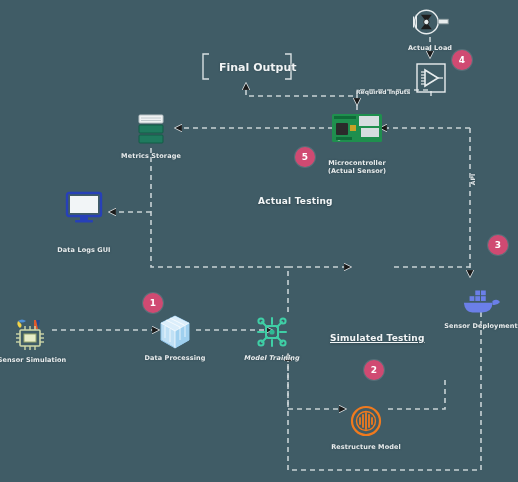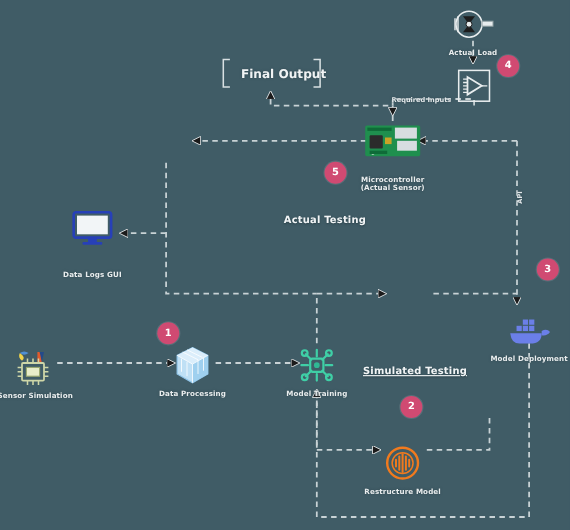--- a/index.html
+++ b/index.html
@@ -205,21 +205,21 @@
           <path d="M7 12 L7 24"></path>
             <path d="M12 15 L12 28"></path>
           <path d="M22 26 L22 13"></path>
             <path d="M27 23 L27 11"></path>
         </g>
       </svg>
     </div>
     <div class="lbl">Data Processing</div>
   </div>
 
-  <div class="node" style="left:288px; top:312px;">
+  <div class="node" style="left:272px; top:312px;font-style:italic;">
     <div class="ico">
       <svg width="34" height="34" viewBox="0 0 34 34">
         <g stroke="#3fcfa6" stroke-width="2" fill="none" stroke-linecap="round">
           <path d="M17 3 L17 9"></path>
             <path d="M17 25 L17 31"></path>
           <path d="M3 17 L9 17"></path>
             <path d="M25 17 L31 17"></path>
           <rect x="11" y="11" width="12" height="12" rx="2"></rect>
           <path d="M7 7 L12 12"></path>
             <path d="M27 7 L22 12"></path>
@@ -261,40 +261,54 @@
           <rect x="9" y="12" width="5" height="5"></rect>
             <rect x="15" y="12" width="5" height="5"></rect>
           <rect x="21" y="12" width="5" height="5"></rect>
             <rect x="15" y="6" width="5" height="5"></rect>
           <rect x="21" y="6" width="5" height="5"></rect>
           <path d="M3 19 L33 19 Q33 29 22 29 L12 29 Q4 29 3 19 Z"></path>
           <path d="M33 17 Q38 14 41 18 Q38 22 33 21 Z"></path>
         </g>
       </svg>
     </div>
-    <div class="lbl">Model Deployment</div>
+    <div class="lbl">Sensor Deployment</div>
   </div>
 
   <div class="node" style="left:357px; top:111px;gap:12px;">
     <div class="ico" style="width:52px;height:34px;">
       <svg width="52" height="34" viewBox="0 0 52 34">
         <rect x="1" y="3" width="50" height="28" rx="1.5" fill="#1f8f4e"></rect>
         <rect x="3" y="5" width="22" height="3" fill="#0f6b38"></rect>
         <rect x="28" y="5" width="20" height="10" fill="#d7dde0"></rect>
         <rect x="30" y="17" width="18" height="9" fill="#d7dde0"></rect>
         <rect x="5" y="12" width="12" height="12" rx="1" fill="#2b2b2b"></rect>
         <rect x="19" y="14" width="6" height="6" fill="#c9a227"></rect>
         <circle cx="8" cy="28" r="1.6" fill="#e8e8e8"></circle>
         <rect x="5" y="26" width="16" height="3" fill="#0f6b38"></rect>
       </svg>
     </div>
     <div class="lbl">Microcontroller
 (Actual Sensor)</div>
   </div>
 
+  <div class="node" style="left:151px; top:110px;">
+    <div class="ico">
+      <svg width="30" height="34" viewBox="0 0 30 34">
+        <rect x="3" y="2" width="24" height="8" rx="1" fill="#f0f2f3" stroke="#b8c2c5" stroke-width="1"></rect>
+        <rect x="3" y="12" width="24" height="8" rx="1" fill="#1f7a5e" stroke="#135c46" stroke-width="1"></rect>
+        <rect x="3" y="22" width="24" height="8" rx="1" fill="#1f7a5e" stroke="#135c46" stroke-width="1"></rect>
+        <g stroke="#b8c2c5" stroke-width=".8">
+          <path d="M5 5 L25 5"></path>
+            <path d="M5 7.5 L25 7.5"></path>
+        </g>
+      </svg>
+    </div>
+    <div class="lbl">Metrics Storage</div>
+  </div>
 
   <div class="node" style="left:84px; top:188px;gap:16px;">
     <div class="ico">
       <svg width="40" height="34" viewBox="0 0 40 34">
         <rect x="3" y="2" width="34" height="23" rx="2" fill="none" stroke="#2740b8" stroke-width="2.4"></rect>
         <rect x="6" y="5" width="28" height="17" fill="#f2f5f7"></rect>
         <rect x="16" y="25" width="8" height="4" fill="#2740b8"></rect>
         <rect x="11" y="29" width="18" height="2.6" rx="1" fill="#2740b8"></rect>
       </svg>
     </div>

